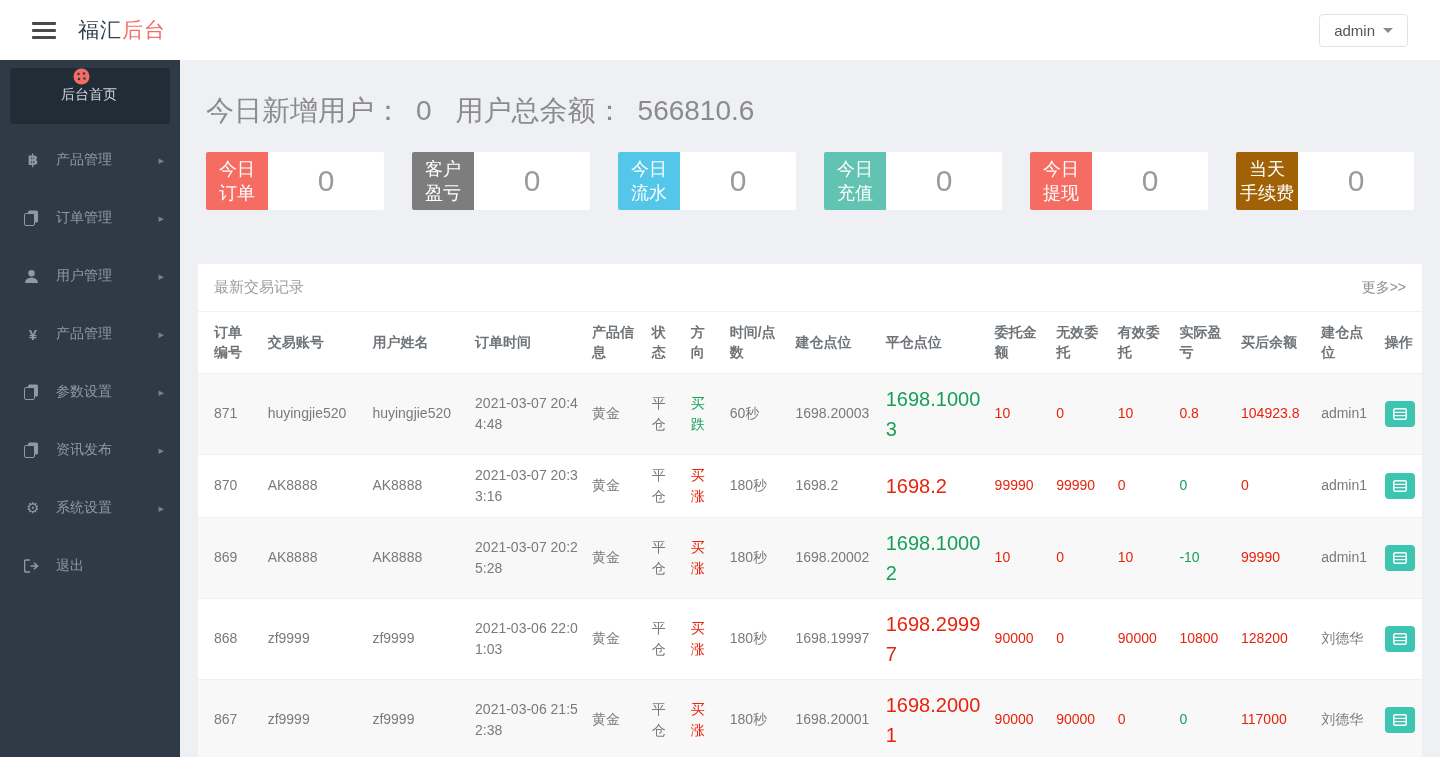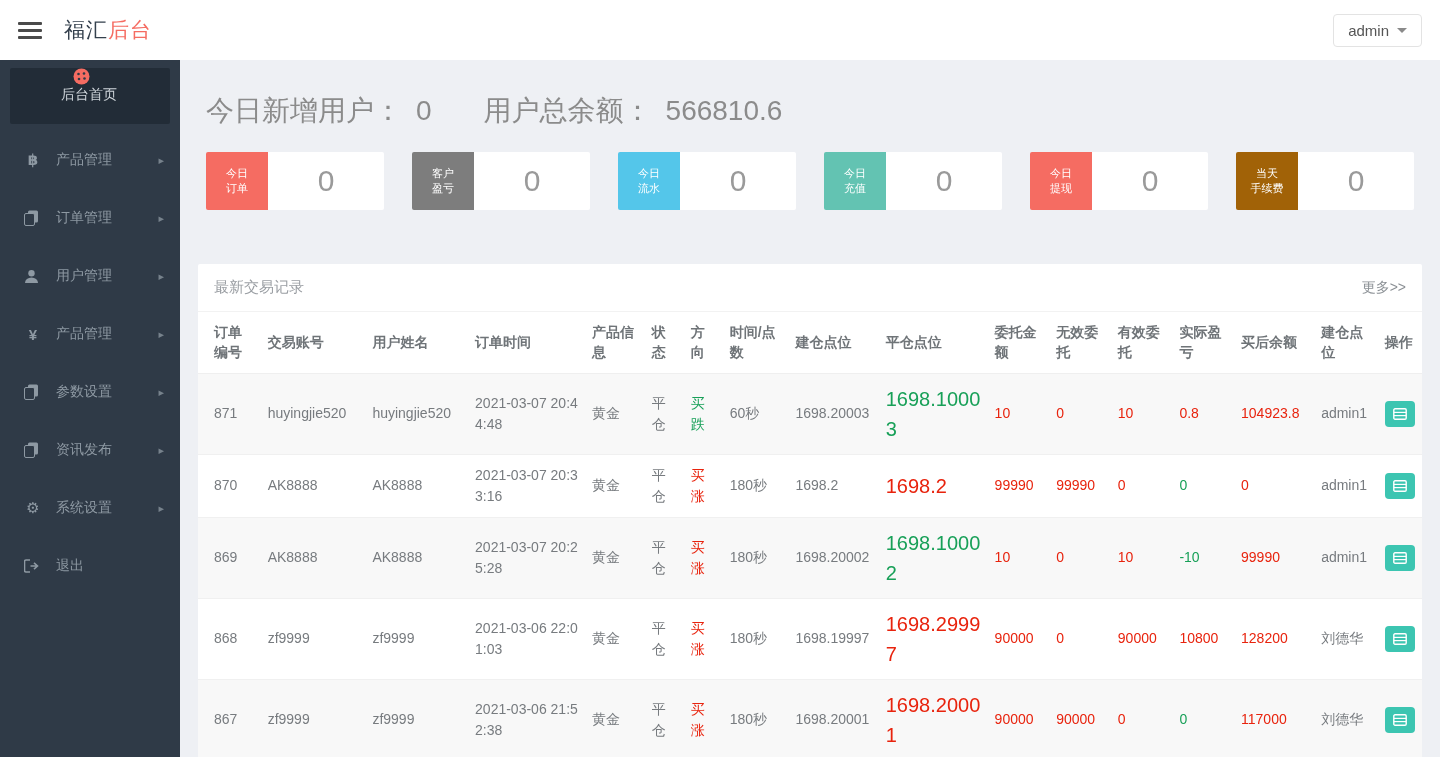--- a/index.html
+++ b/index.html
@@ -1,21 +1,21 @@
 <!DOCTYPE html>
 <html><head>
 <meta charset="utf-8">
 <style>
   * { margin:0; padding:0; box-sizing:border-box; }
   html,body { width:1440px; height:757px; overflow:hidden; }
   body { font-family:"Liberation Sans","DejaVu Sans",sans-serif; background:#eef0f4; }
 
   
   .topbar { position:fixed; top:0; left:0; width:1440px; height:60px; background:#fff;
-            display:flex; align-items:center; padding:0 18px; z-index:10; }
+            display:flex; align-items:center; padding:0 32px; z-index:10; }
   .hamburger { width:24px; cursor:pointer; margin-right:22px; }
   .hamburger i { display:block; height:3px; background:#4a4a4a; border-radius:1px; margin:4px 0; }
   .logo { font-size:21px; color:#34404d; letter-spacing:1px; }
   .logo .accent { color:#f56c62; }
   .user-btn { margin-left:auto; border:1px solid #e3e3e3; border-radius:4px; background:#fff;
               padding:7px 14px; font-size:15px; color:#555; display:flex; align-items:center;
               gap:8px; cursor:pointer; }
   .caret { width:0; height:0; border-left:5px solid transparent; border-right:5px solid transparent;
            border-top:5px solid #8a8a8a; }
 
@@ -28,27 +28,27 @@
                        color:#8e99a3; flex:0 0 18px; }
   .side-item.active { background:#222c37; margin:8px 10px 4px 10px; border-radius:2px;
                       color:#cfd5da; padding-left:16px; height:56px;flex-direction:column; }
   .side-item.active .s-icon svg { display:block; }
   .side-item .chev { position:absolute; right:16px; font-size:11px; color:#77828c; }
   .side-item svg { display:block; }
 
   
   .main { margin:60px 0 0 180px; width:1260px; height:697px; padding:26px 16px 0 16px; overflow:hidden; }
 
-  .stats-line { display:flex; align-items:baseline; gap:52px; padding:6px 10px 0 10px;
+  .stats-line { display:flex; align-items:baseline; gap:24px; padding:6px 10px 0 10px;
                 color:#8b8b8b; font-size:28px; }
   .stats-line .pair { display:flex; gap:14px; align-items:baseline; }
 
   .cards { display:flex; justify-content:space-between; margin:22px 10px 0 10px; }
   .card { display:flex; width:178px; height:58px; }
-  .card .c-label { width:62px; color:#fff; font-size:11px; line-height:1.35; display:flex;
+  .card .c-label { width:62px; color:#fff; font-size:18px; line-height:1.35; display:flex;
                    align-items:center; justify-content:center; text-align:center;
                    white-space:pre-line; border-radius:2px 0 0 2px; }
   .card .c-value { flex:1; background:#fff; display:flex; align-items:center; justify-content:center;
                    font-size:30px; font-weight:300; color:#9a9a9a; border-radius:0 2px 2px 0; }
 
   
   .panel { background:#fff; margin:54px 2px 0 2px; border-radius:2px; }
   .panel-head { height:48px; display:flex; align-items:center; justify-content:space-between;
                 padding:0 16px; border-bottom:1px solid #f2f2f2; font-size:15px; color:#9a9ea3; }
   .more-link { color:#8b9095; cursor:pointer; font-size:14px; }

